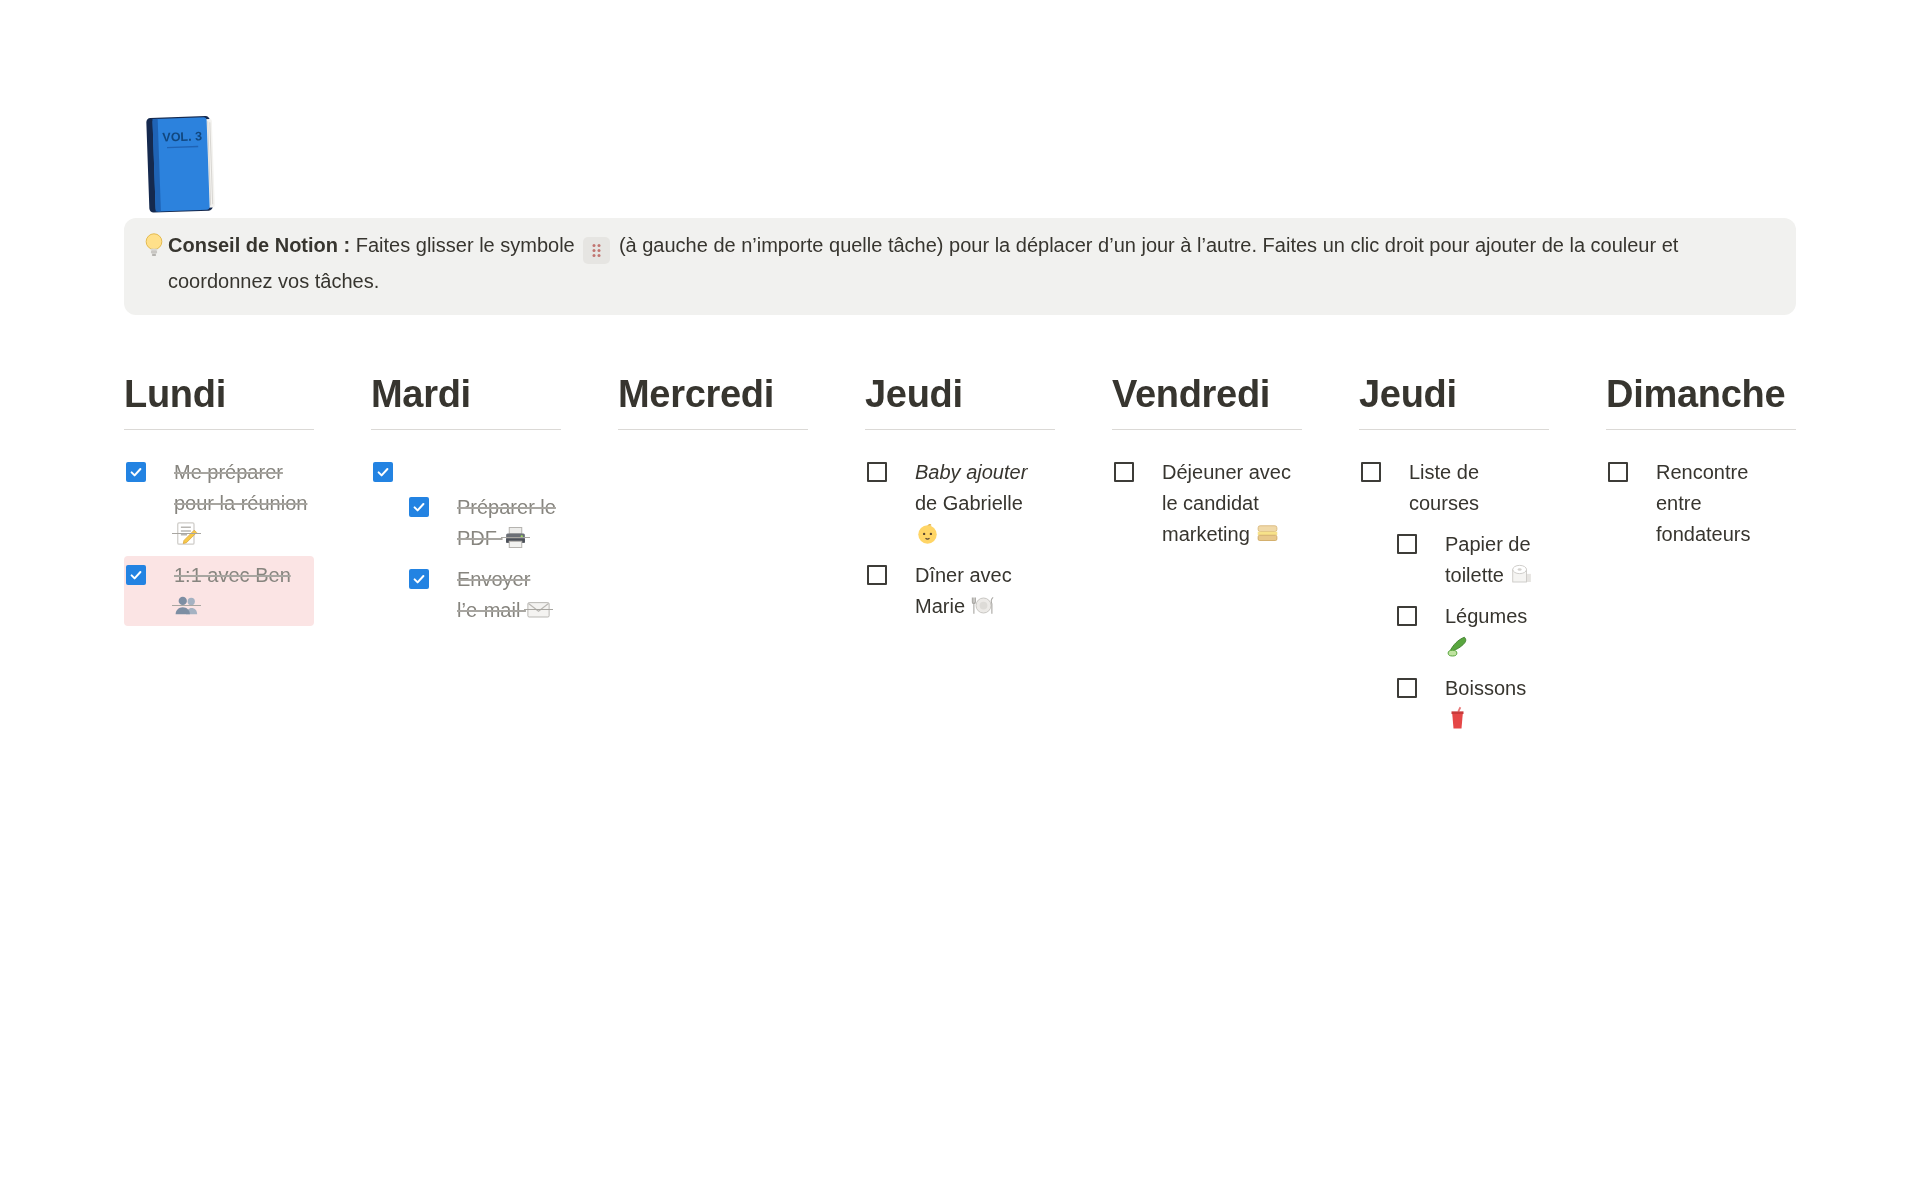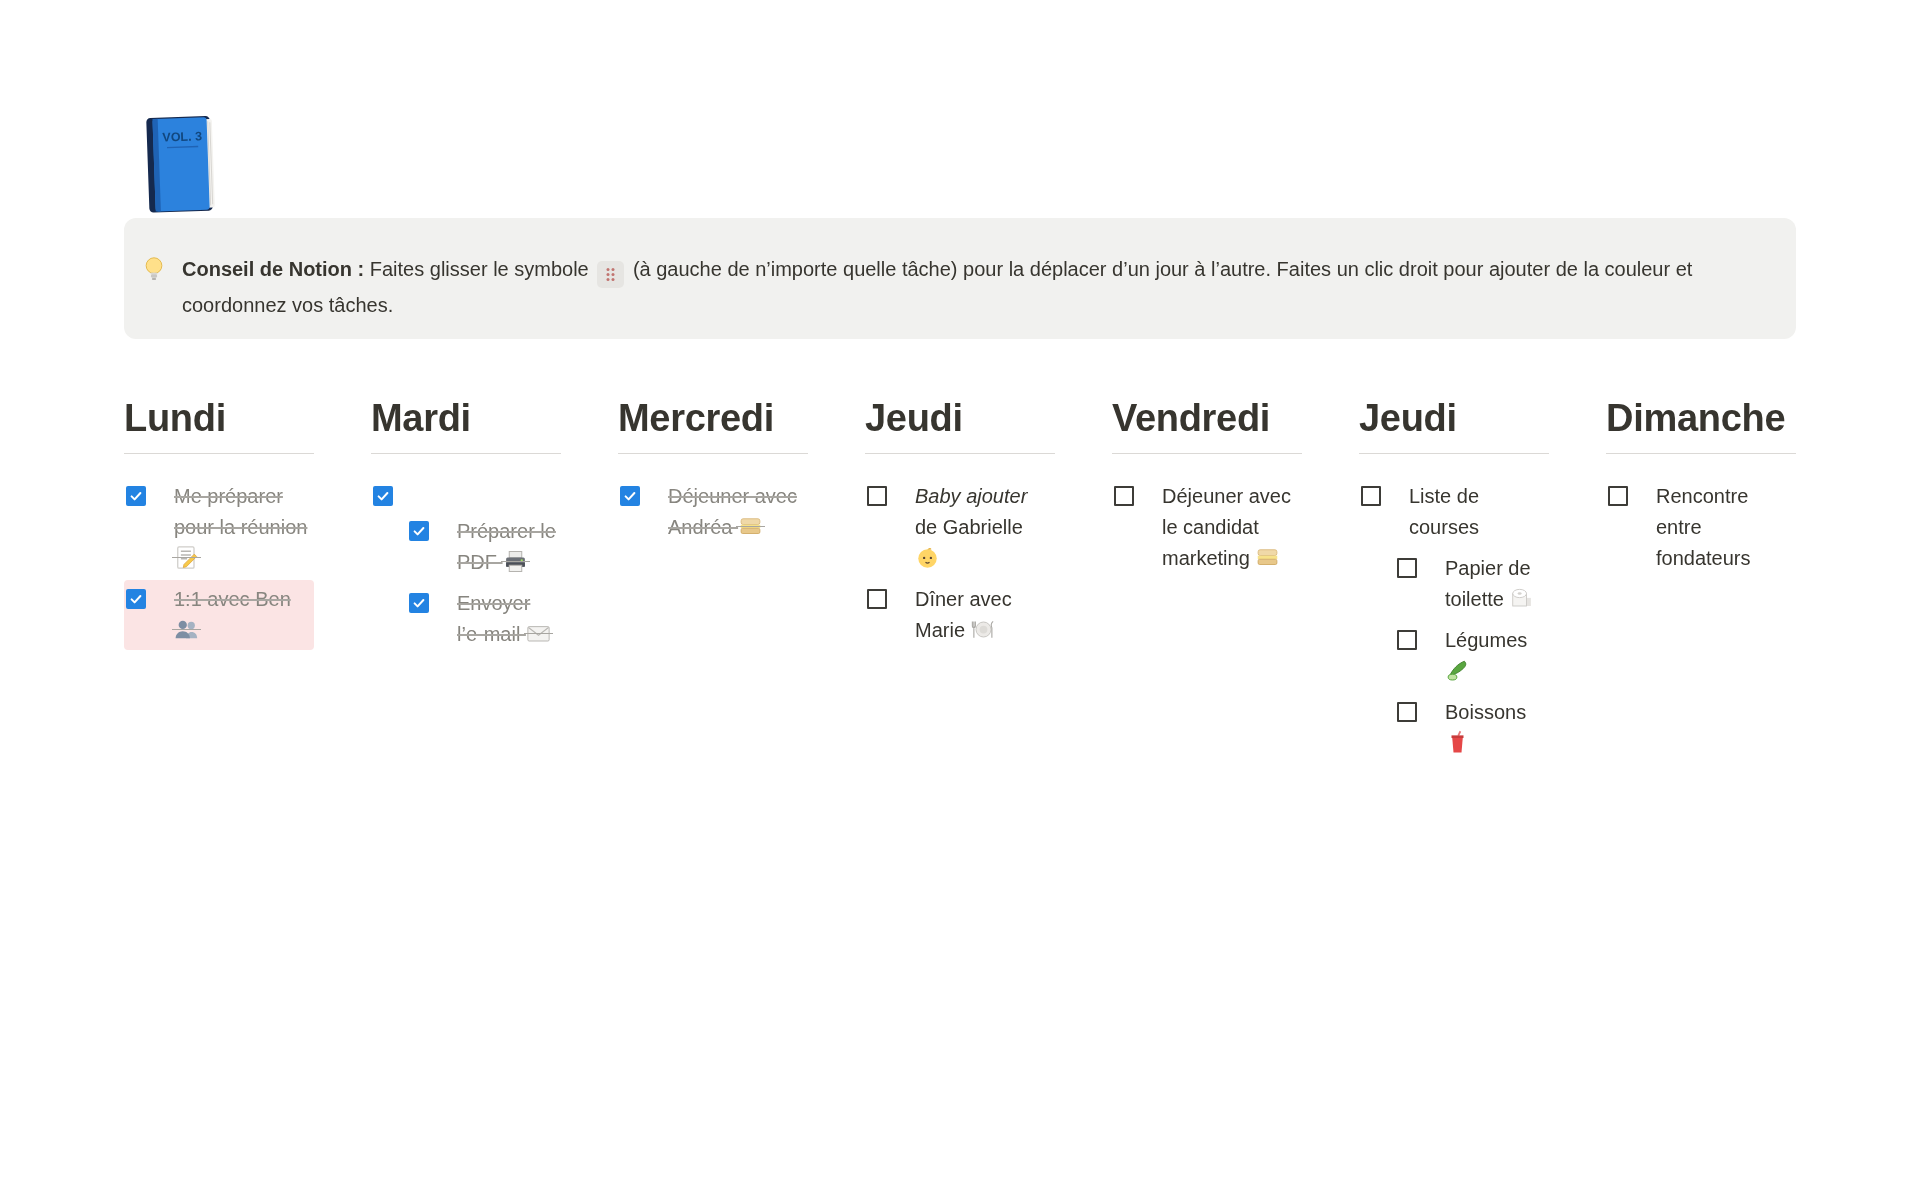--- a/index.html
+++ b/index.html
@@ -17,22 +17,22 @@
   .page-icon svg { width:104px; height:106px; display:block; }
 
   h1.page-title {
     font-size:50px; font-weight:700; letter-spacing:-0.6px;
     margin:14px 0 30px; color:#37352f;
   }
 
   
   .callout {
     background:#f1f1ef; border-radius:12px;
-    padding:34px 18px 17px 16px;
-    display:flex; gap:14px; align-items:flex-start;
+    padding:10px 18px 17px 16px;
+    display:flex; align-items:flex-start;
     line-height:1.7; margin-bottom:58px;
   }
   .callout .bulb { flex:0 0 28px; width:28px; height:28px; margin-top:3px; }
   .callout .bulb svg { width:28px; height:28px; }
   .callout-text b { font-weight:700; }
   .drag-badge {
     display:inline-flex; align-items:center; justify-content:center;
     width:27px; height:27px; background:#e6e5e2; border-radius:5px;
     vertical-align:-7px; margin:0 3px;
   }
@@ -191,32 +191,20 @@
           </span>
           <span class="tlabel"><span>Envoyer l’e-mail <span class="emoji"><svg viewBox="0 0 20 20">
                   <rect x="1.5" y="4.5" width="17" height="11.5" rx="1" fill="#f4f3f1" stroke="#b9b7b3" stroke-width="0.8"></rect>
                   <path d="M2 5.2l8 6.2 8-6.2" fill="none" stroke="#b9b7b3" stroke-width="0.9"></path>
                 </svg></span></span></span>
         </div>
       </div>
       <div class="day">
         <h2>Mercredi</h2>
         <div class="divider"></div>
-        <div class="task done">
-          <span class="cbox checked">
-            <svg viewBox="0 0 14 14">
-              <path d="M2.6 7.4l3 3 5.8-6.4" stroke="#fff" stroke-width="2" fill="none" stroke-linecap="round" stroke-linejoin="round"></path>
-            </svg>
-          </span>
-          <span class="tlabel"><span>Déjeuner avec Andréa <span class="emoji"><svg viewBox="0 0 20 20">
-                  <rect x="2.5" y="3.8" width="15" height="4.6" rx="1.6" fill="#f0d9a8" stroke="#d9b87a" stroke-width="0.7"></rect>
-                  <rect x="2.2" y="8.6" width="15.6" height="2.6" fill="#f7e28a"></rect>
-                  <rect x="2.5" y="11.4" width="15" height="4.2" rx="1.2" fill="#e8c88a" stroke="#cfa861" stroke-width="0.7"></rect>
-                </svg></span></span></span>
-        </div>
       </div>
       <div class="day">
         <h2>Jeudi</h2>
         <div class="divider"></div>
         <div class="task">
           <span class="cbox unchecked"></span>
           <span class="tlabel"><span class="it">Baby ajouter</span><span> de Gabrielle <span class="emoji"><svg viewBox="0 0 20 20">
                   <circle cx="10" cy="10.8" r="7.4" fill="#ffd566"></circle>
                   <path d="M10 3.6c.9-1.6 2.7-1.6 3.2-.2-1 .5-2.2.6-3.2.2z" fill="#e8b84a"></path>
                   <circle cx="7.3" cy="10.3" r="0.95" fill="#5a4632"></circle>

